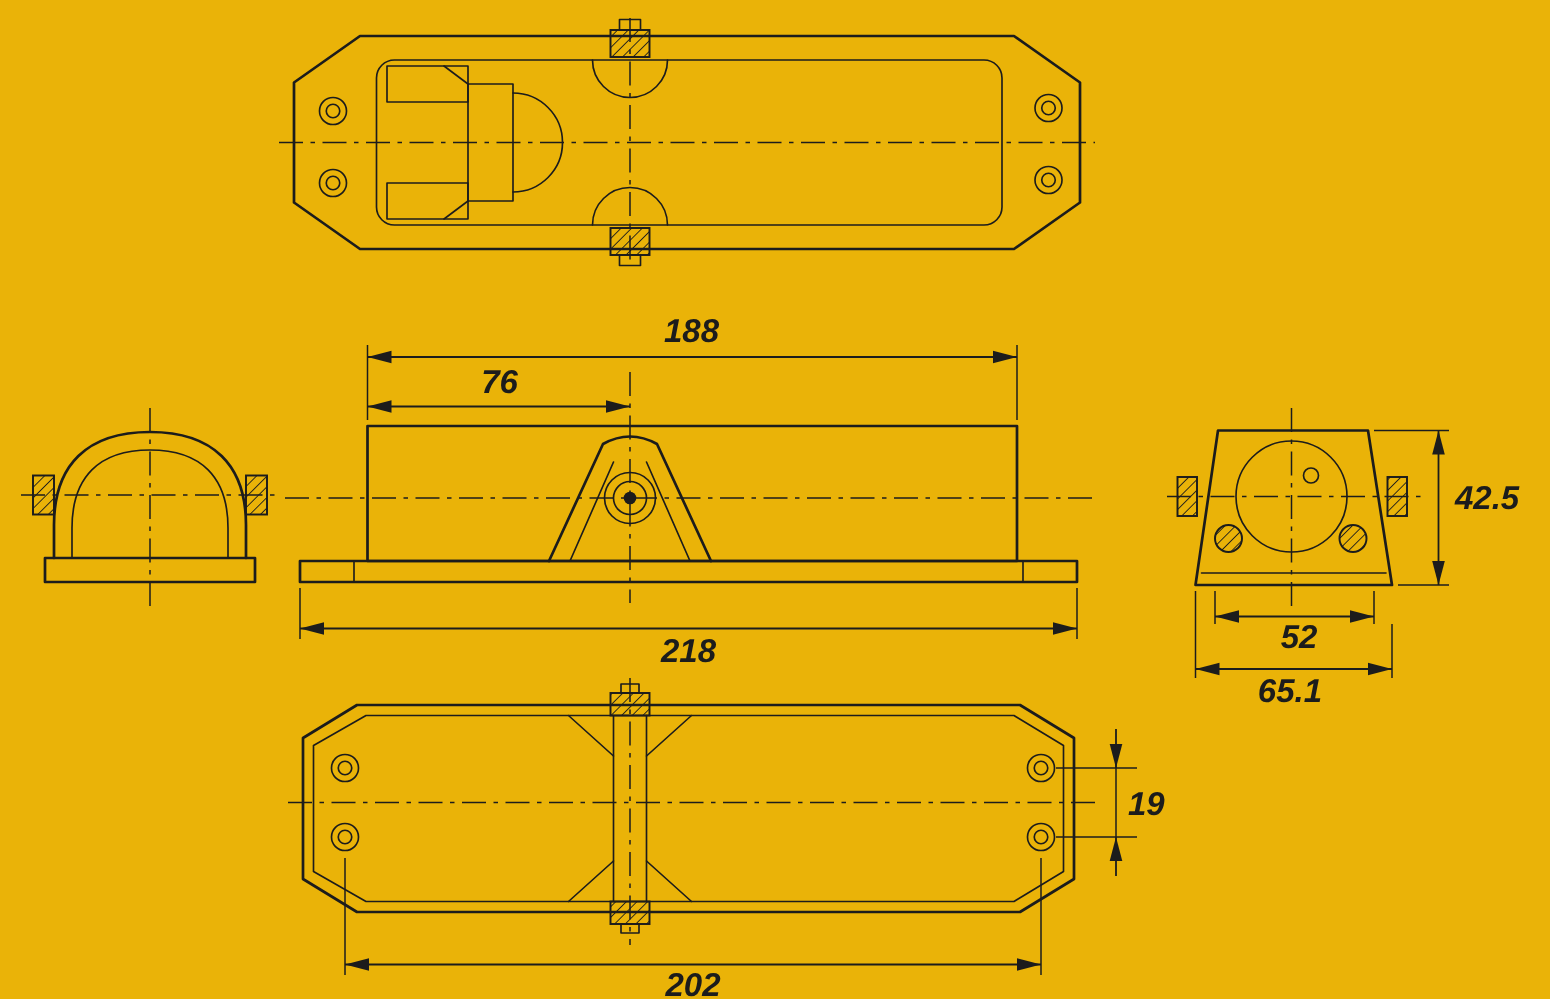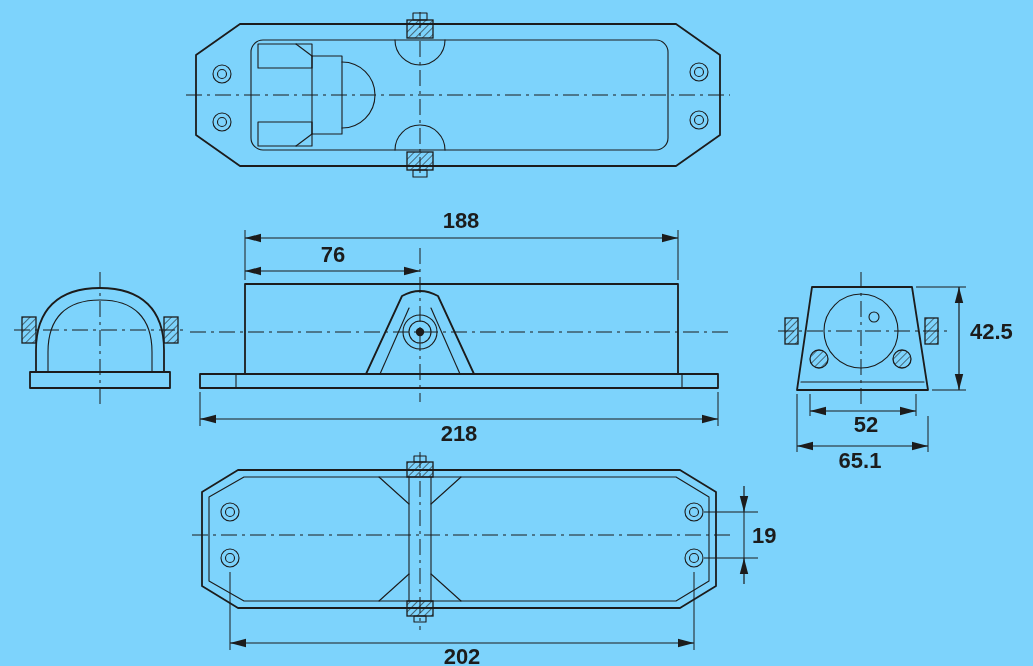--- a/index.html
+++ b/index.html
@@ -1,17 +1,17 @@
 <!DOCTYPE html>
 <html><head>
 <meta charset="utf-8">
 <style>
   html,body{margin:0;padding:0;background:#ffffff;}
-  .page{width:1033px;height:666px;position:relative;background:#7dd3fc;overflow:hidden;
-        font-family:"Liberation Sans", sans-serif;}
+  .page{width:1033px;height:666px;position:relative;background:#eab308;overflow:hidden;
+        font-family:"Liberation Sans", sans-serif;font-style:italic;}
   svg{display:block;}
   
   .ol{stroke:#1c1c1c;fill:none;stroke-width:1.8;stroke-linejoin:round;stroke-linecap:round;}
   
   .dl{stroke:#1c1c1c;fill:none;stroke-width:1.1;stroke-linejoin:round;stroke-linecap:round;}
   
   .cl{stroke:#1c1c1c;fill:none;stroke-width:1;stroke-dasharray:16 5 3 5;}
   
   .dim{stroke:#1c1c1c;fill:none;stroke-width:1.2;}
   .ext{stroke:#1c1c1c;fill:none;stroke-width:1;}

